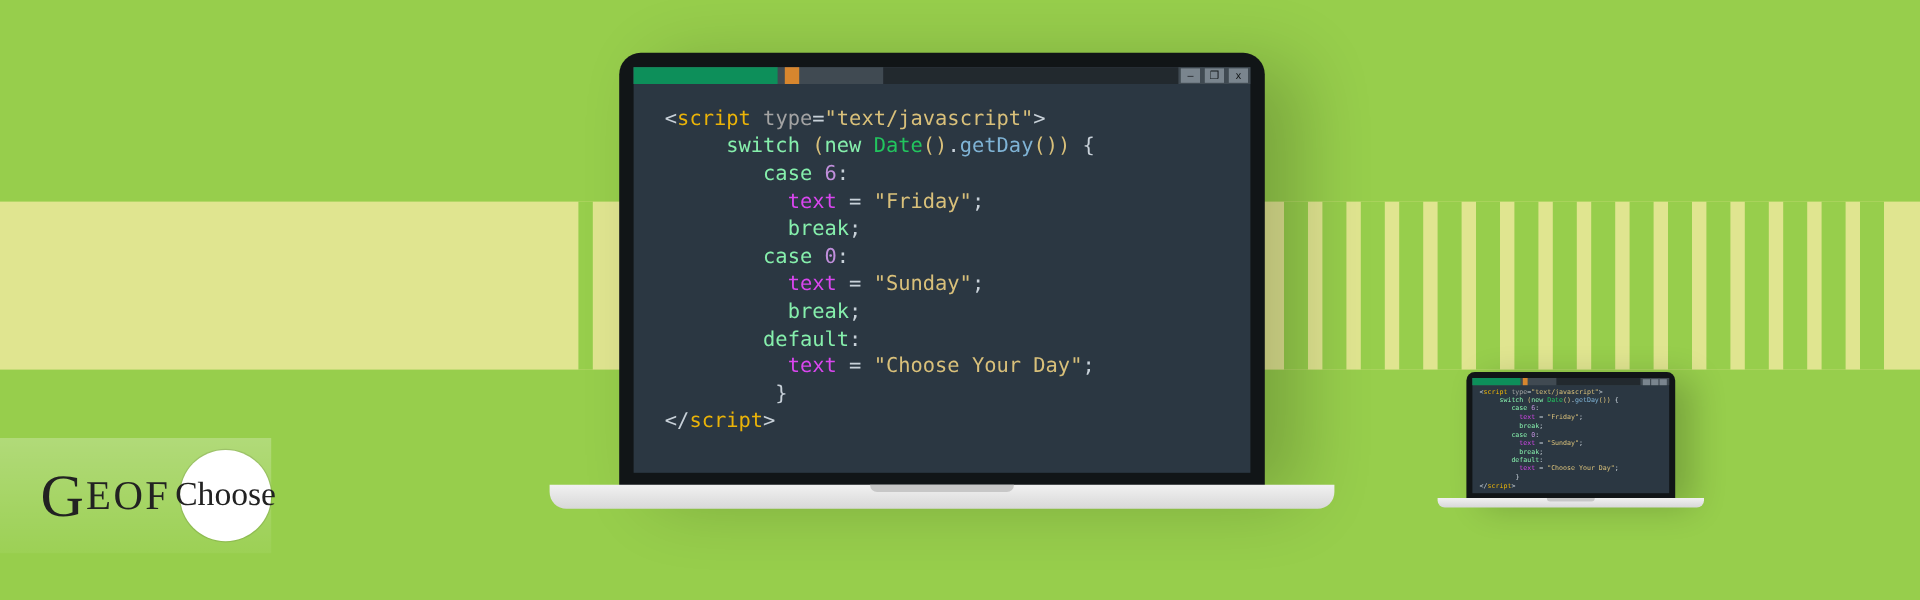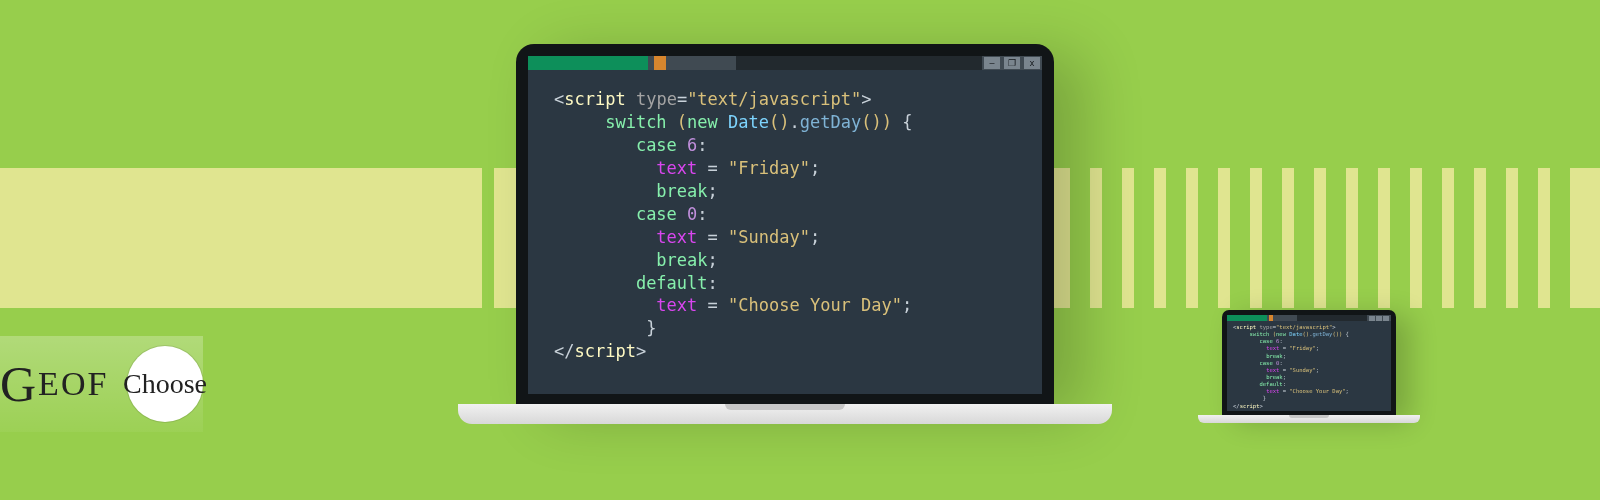--- a/index.html
+++ b/index.html
@@ -98,27 +98,27 @@
   
   .code {
     padding: 14px 26px 0 26px;
     font-family: 'Consolas','Menlo',monospace;
     font-size: 17px;
     line-height: 1.35;
     color:#c8d1d9;
     white-space: pre;
   }
   .tag-angle  { color:#c8d1d9; }
-  .tag-name   { color:#fef9c3; }
+  .tag-name   { color:#eab308; }
   .attr-name  { color:#a3a3a3; }
   .attr-val   { color:#d9c07a; }
   .keyword    { color:#86efac; }
   .paren      { color:#d9c07a; }
   .func       { color:#7fb3d5;margin-top:22px; }
-  .classnm    { color:#7dd3fc; }
+  .classnm    { color:#22c55e; }
   .ident      { color:#d946ef; }
   .number     { color:#c18fdc; }
   .string     { color:#d9c07a; }
   .op         { color:#c8d1d9; }
   .brace      { color:#c8d1d9; }
 
   
   .laptop-small {
     position: absolute;
     left: 1198px;
@@ -164,24 +164,24 @@
     content:"";
     position:absolute;
     left:50%; transform:translateX(-50%);
     top:0; width:40px; height:3px;
     background:#c7c7c7; border-radius:0 0 3px 3px;
   }
 
   
   .logo-area{
     position:absolute;
-    left:0; top:336px;
-    width:203px; height:96px;
+    left:0; top:365px;
+    width:226px; height:96px;
     background:linear-gradient(rgba(255,255,255,.25),rgba(255,255,255,.05));
-    display:flex; align-items:center; justify-content:space-between;
+    display:flex; align-items:center; justify-content:flex-end;
     gap:8px;
   }
   .logo-geof{
     font-family: Georgia, 'Times New Roman', serif;
     font-size:34px;
     letter-spacing:2px;
     color:#222;
   }
   .logo-geof .big-g{font-size:50px; vertical-align:-6px;}
   .logo-fresh{

